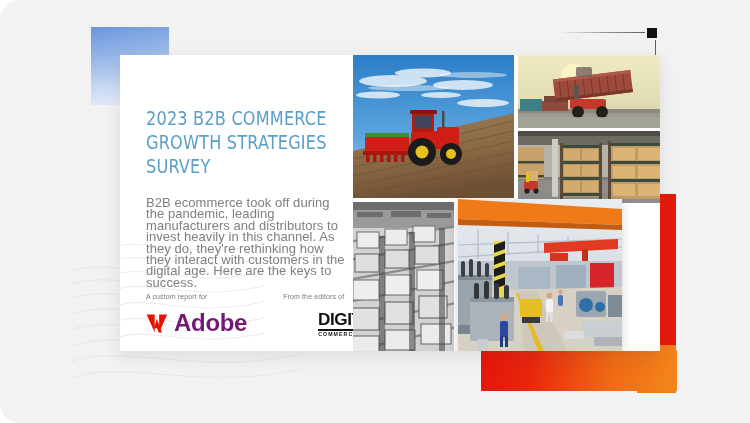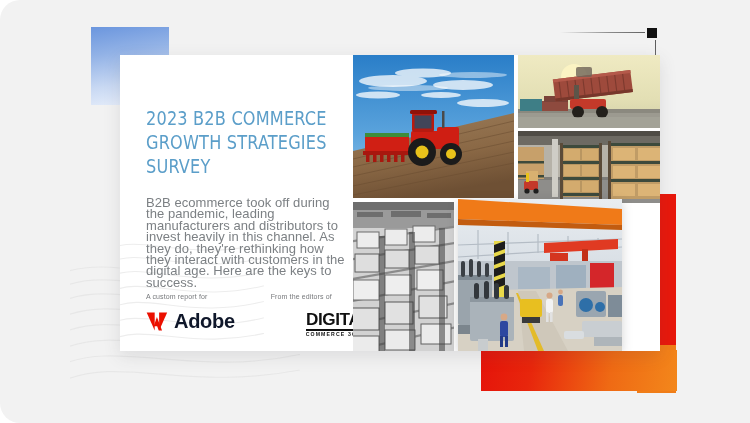--- a/index.html
+++ b/index.html
@@ -160,22 +160,22 @@
   .foot-label {
     color: #77797c;
     font-size: 7px;
     letter-spacing: 0.12px;
     margin-bottom: 11px;
   }
 
   
   .adobe-lockup { display: flex; align-items: center; gap: 6px; }
   .adobe-word {
-    color: #0f172a;
-    font-size: 20px;
+    color: #701a75;
+    font-size: 24px;
     font-weight: 700;
     letter-spacing: -0.3px;
     line-height: 1;
   }
 
   
   .dc-lockup { display: flex; align-items: flex-start; margin-left: 35px; }
   .dc-left { display: flex; flex-direction: column; }
   .dc-digital {
     color: #111111;

